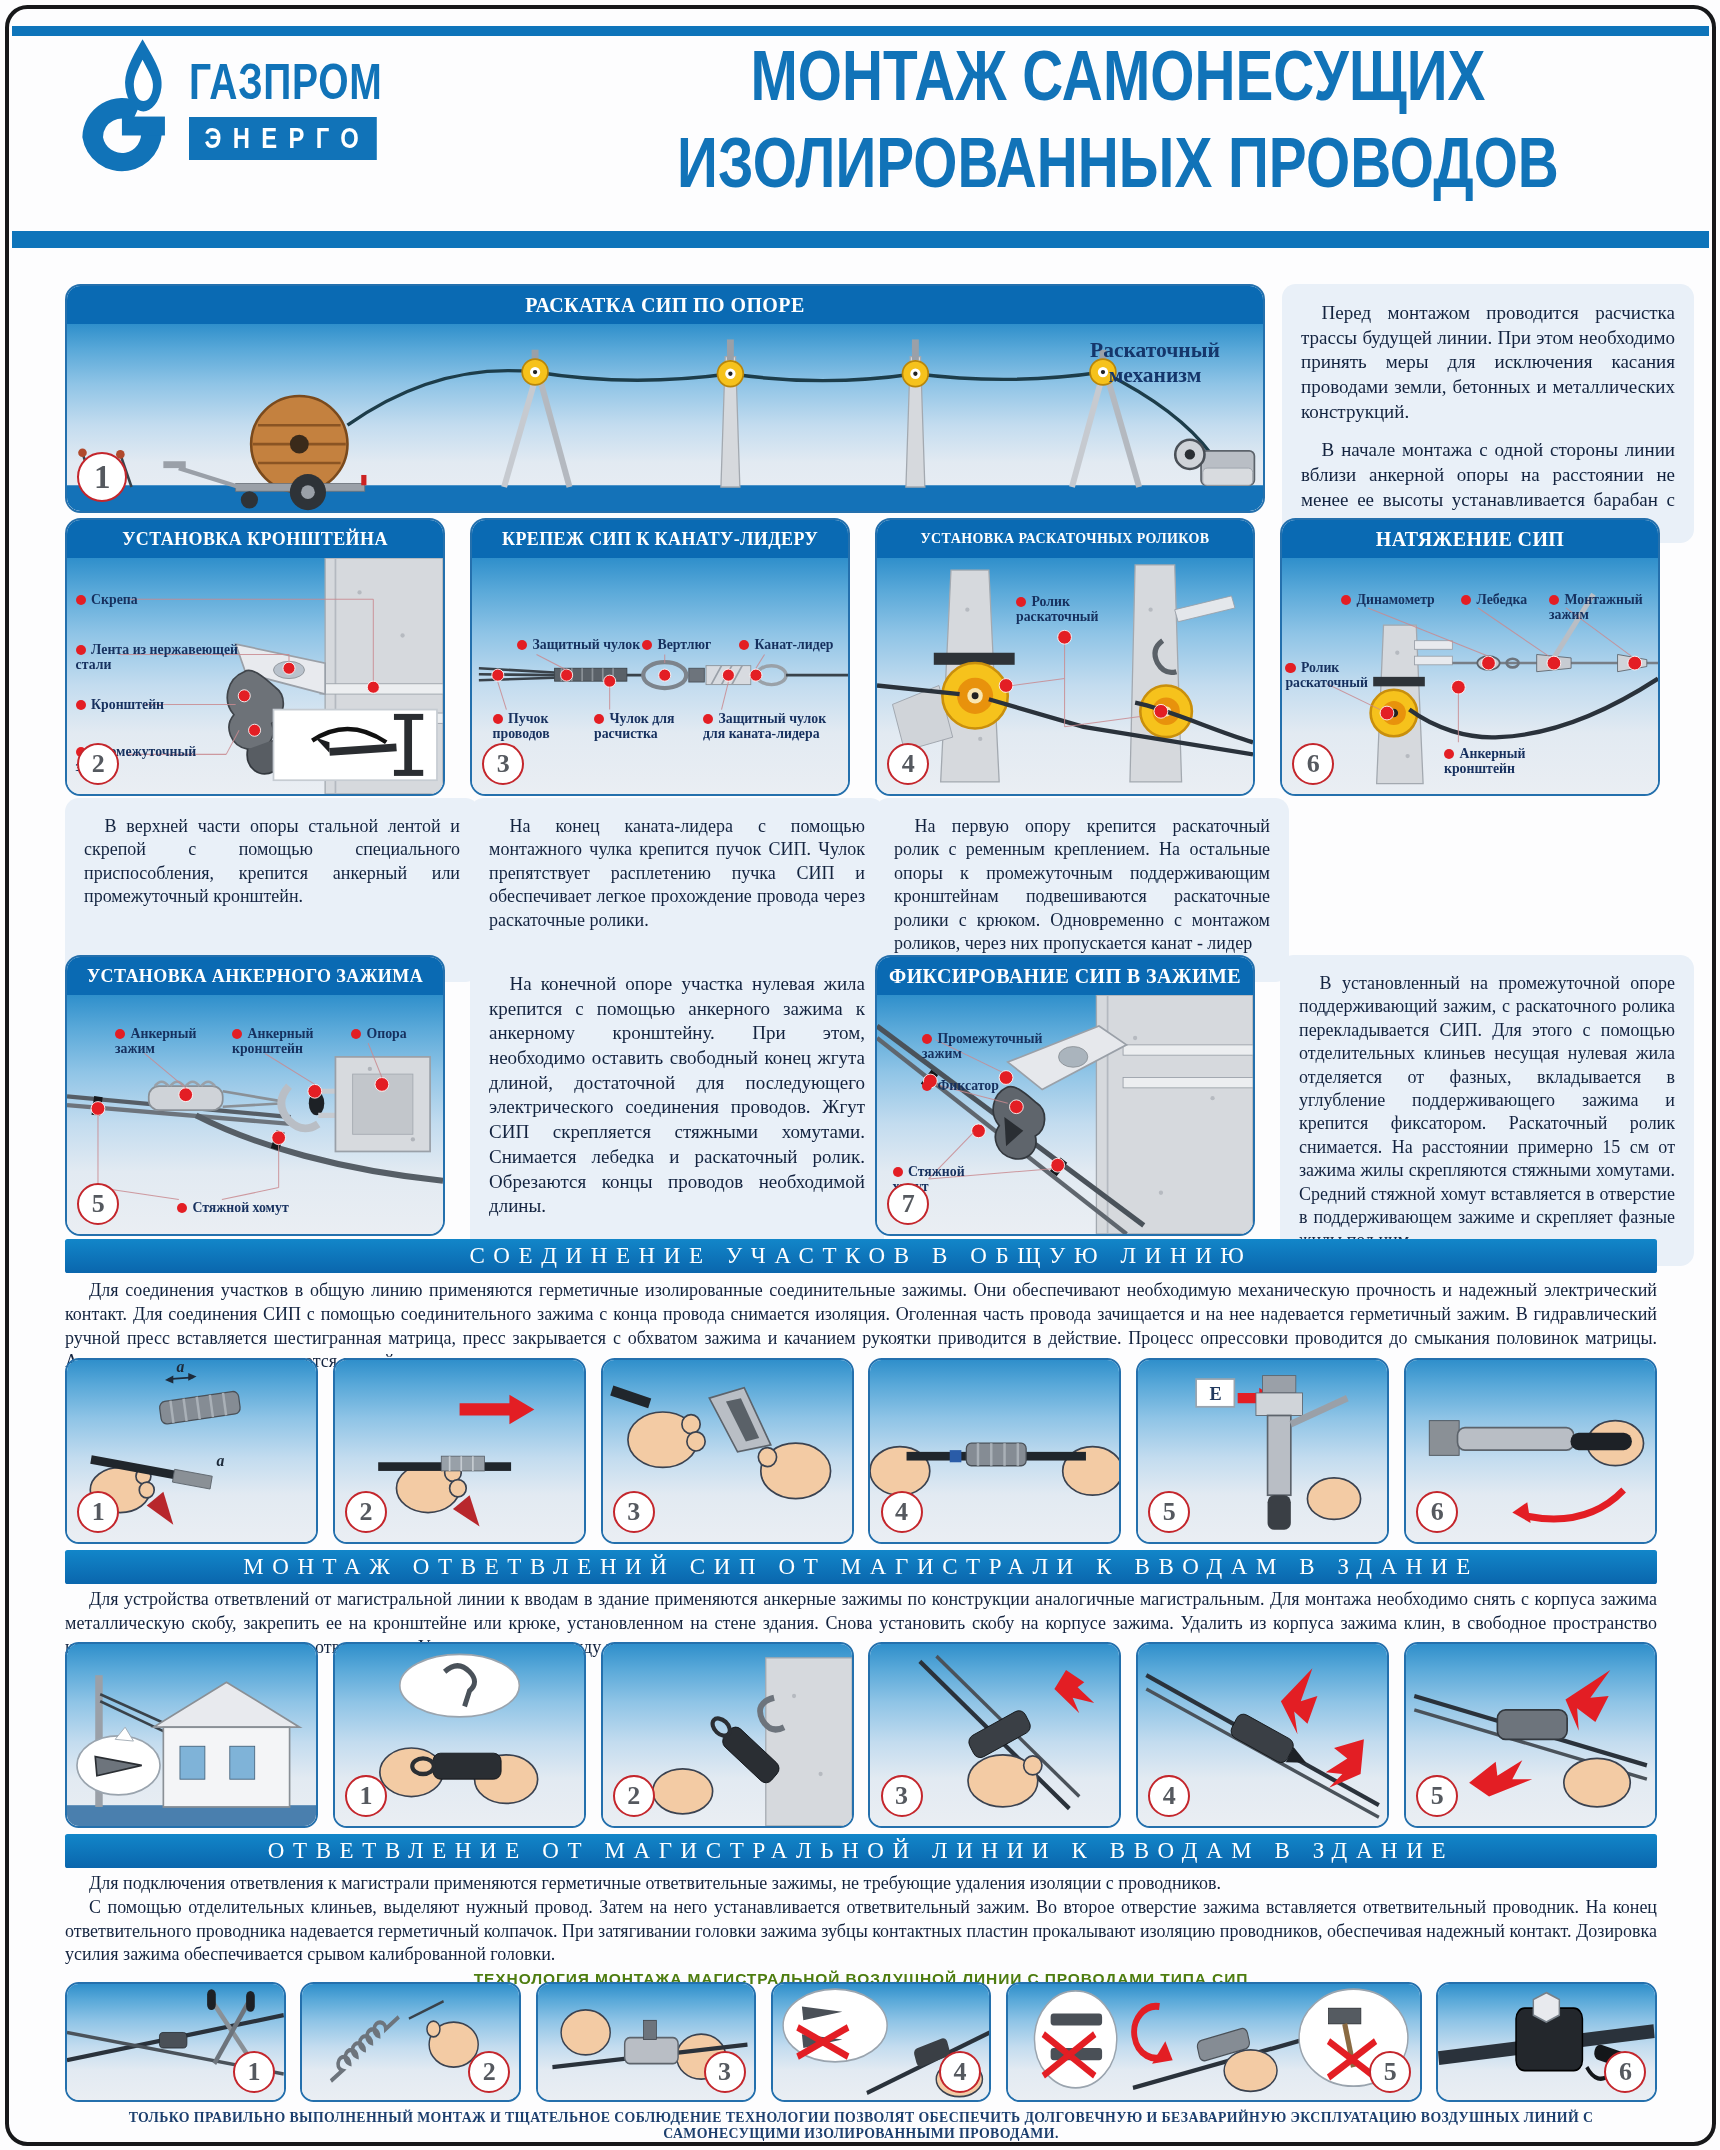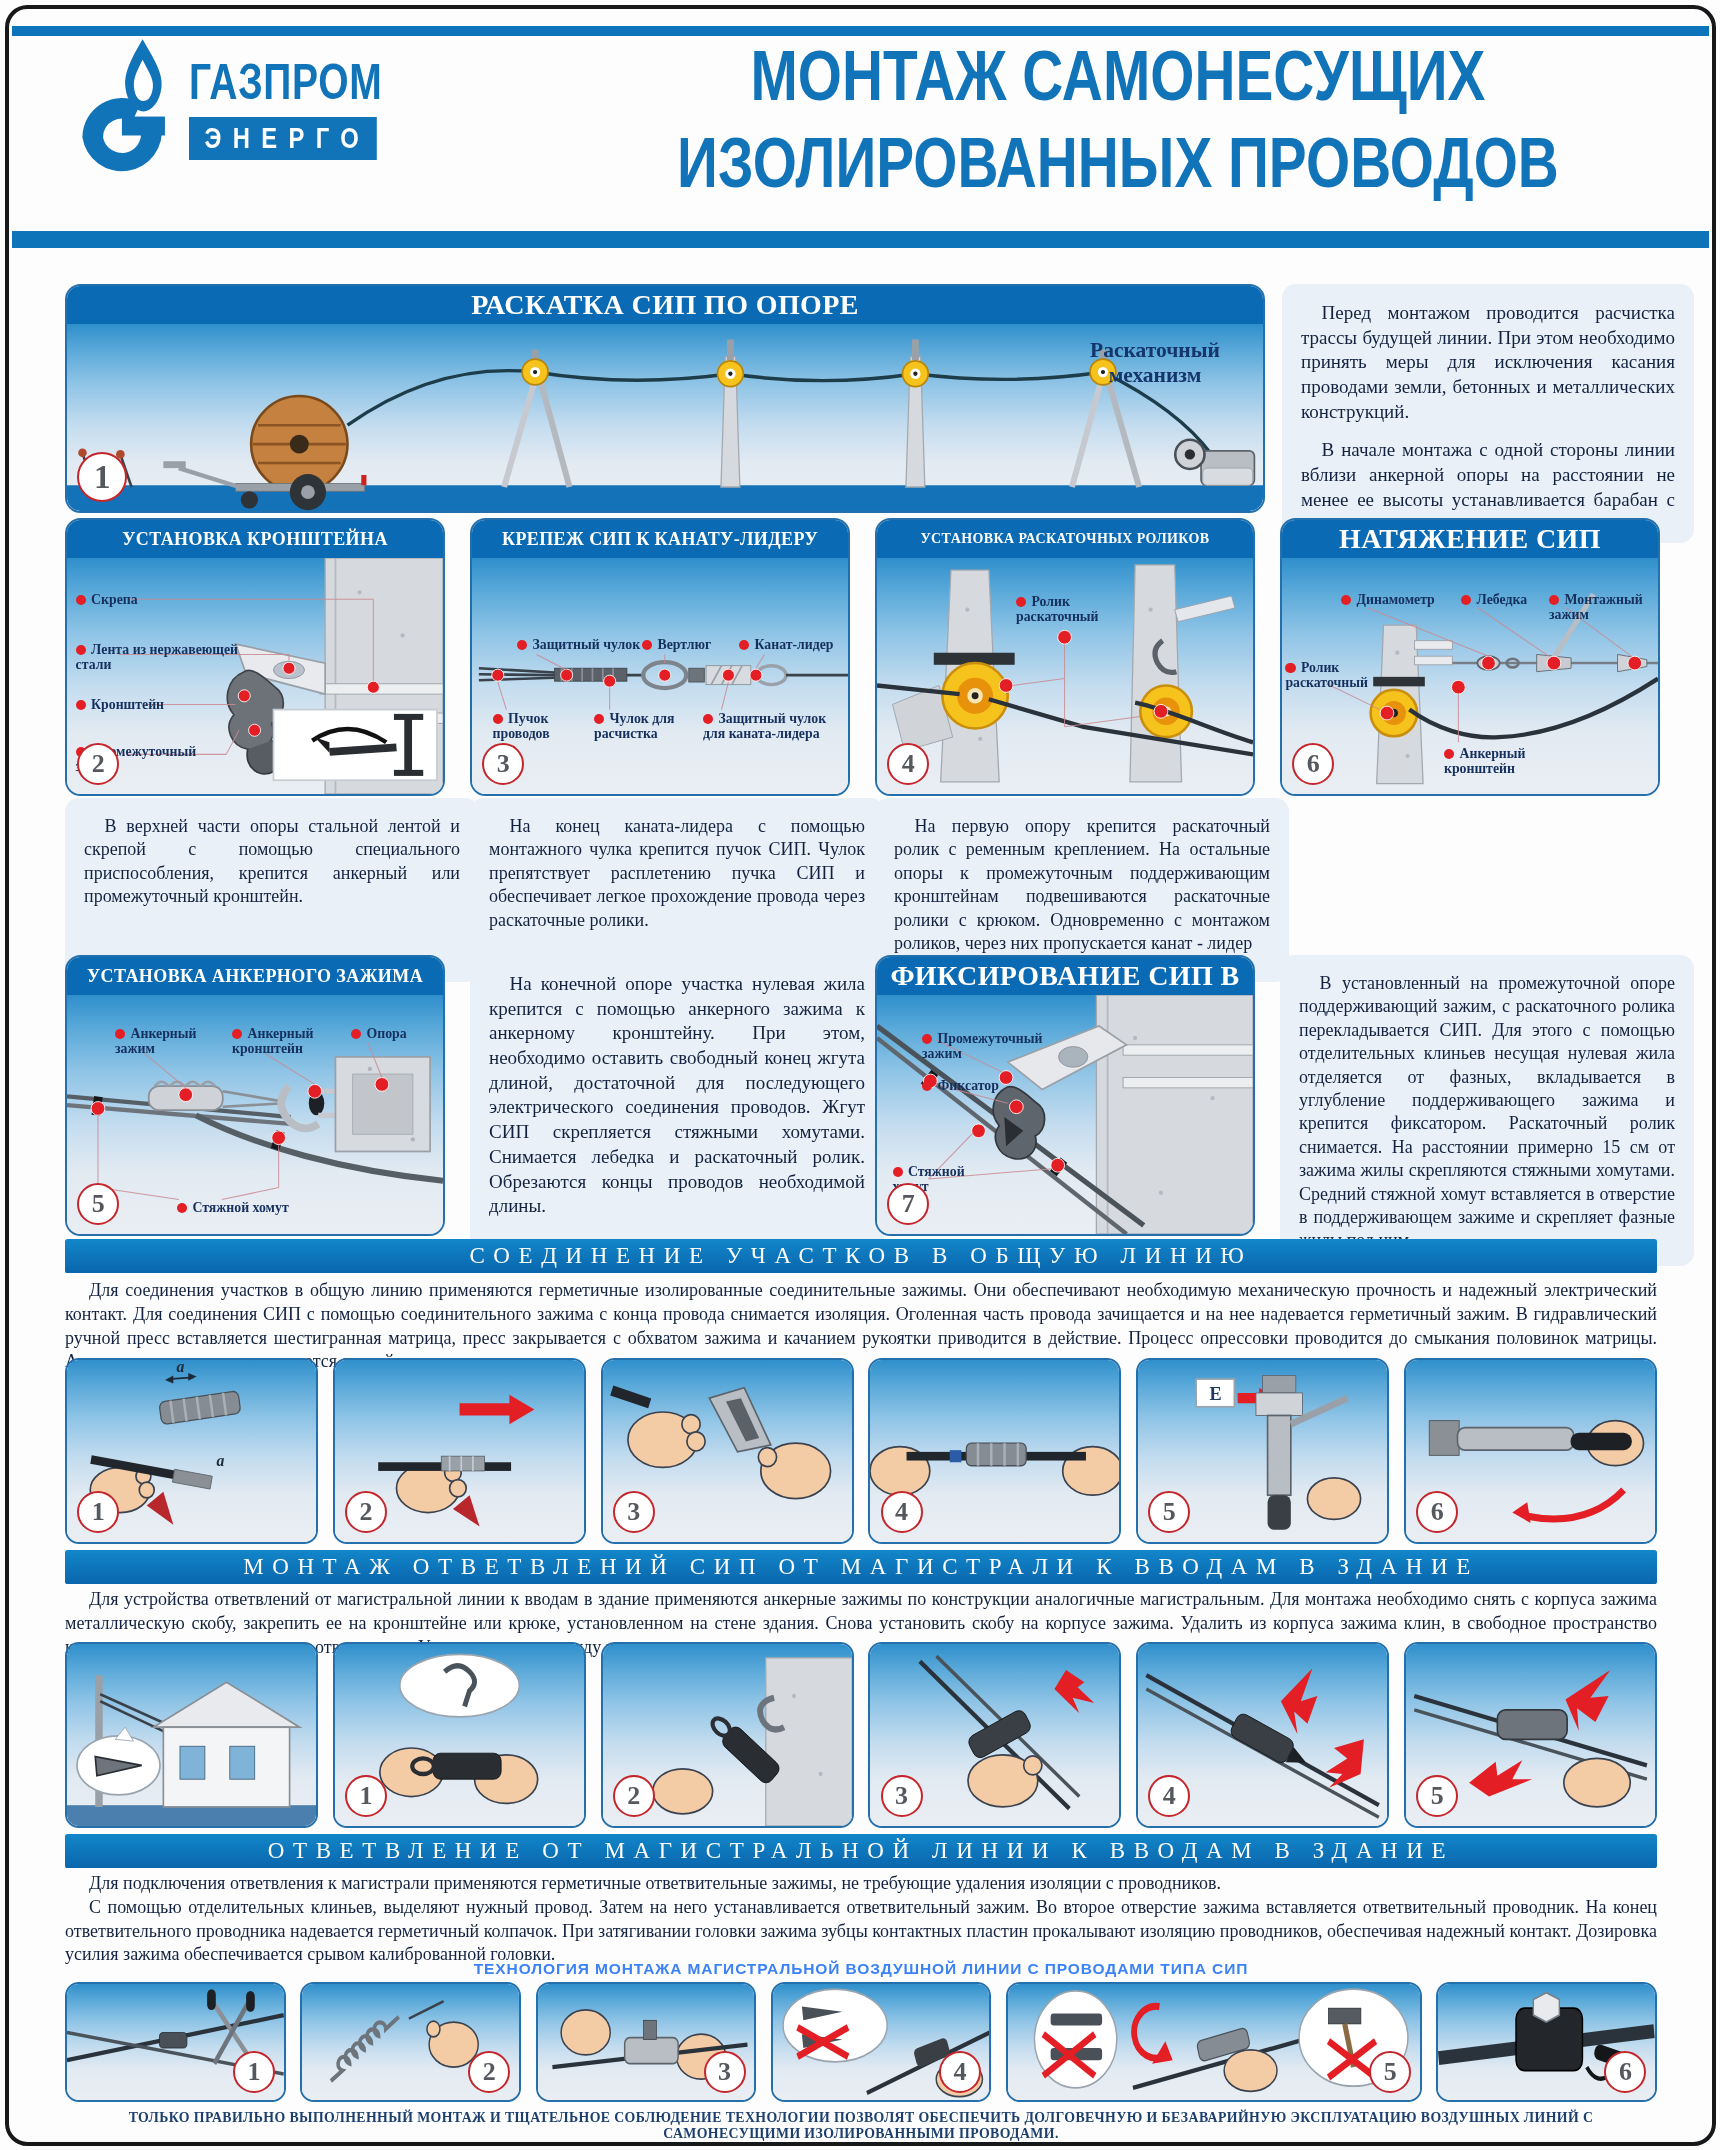--- a/index.html
+++ b/index.html
@@ -15,21 +15,21 @@
              font-weight:bold;font-size:50px;color:#1173b8;transform:scaleX(.78);transform-origin:left;letter-spacing:0.9px;}
   .logo-sub{position:absolute;left:129px;top:83px;background:#1173b8;color:#fff;font-family:"Liberation Sans",sans-serif;
             font-weight:bold;font-size:29px;letter-spacing:13.8px;padding:5.2px 8.6px 5.2px 19px;transform:scaleX(.82);transform-origin:left;}
   .title-wrap{position:absolute;left:533px;top:33px;width:1170px;text-align:center;}
   .title-line{font-family:"Liberation Sans",sans-serif;font-weight:bold;font-size:71px;line-height:1.22;
               color:#1173b8;transform:scaleX(.8);transform-origin:center;white-space:nowrap;}
 
   
   .panel{position:absolute;border:2.6px solid #2470ad;border-radius:15.5px;overflow:hidden;background:#fff;}
   .ptitle{height:38px;line-height:38px;background:#0a6ab3;color:#fff;text-align:center;
-          font-weight:bold;font-size:28px;letter-spacing:0.4px;}
+          font-weight:bold;font-size:20px;letter-spacing:0.4px;}
   .pbody,.sbody{position:relative;width:100%;
     background:linear-gradient(180deg,#2f8fcb 0%,#5aa9d9 14%,#8fc4e6 32%,#c3dcef 54%,#e2eaf2 74%,#eaeef3 100%);}
   .pbody{height:calc(100% - 38px);}
   .sbody{height:100%;}
   .pbody svg,.sbody svg{position:absolute;inset:0;width:100%;height:100%;}
 
   .co{position:absolute;font-weight:bold;font-size:13.8px;line-height:1.1;color:#16305e;z-index:4;}
   .co::before{content:"";display:inline-block;width:10.3px;height:10.3px;border-radius:50%;background:#e31e24;
               margin-right:5.2px;vertical-align:-0.9px;}
   .nb{position:absolute;left:10.3px;bottom:8.6px;width:46px;height:46px;background:#fff;border:2.6px solid #c4262c;
@@ -47,21 +47,21 @@
           background:linear-gradient(180deg,#1286c9,#0a66ad);color:#fff;text-align:center;
           font-weight:normal;font-size:23px;letter-spacing:8.6px;}
   .secpar{position:absolute;left:65px;width:1592px;font-size:18px;line-height:1.32;text-align:justify;color:#13233f;}
   .secpar p{margin:0;text-indent:24px;}
 
   .steps{position:absolute;left:65px;width:1592px;display:flex;gap:14.6px;}
   .step{position:relative;flex:1;border:2.6px solid #2470ad;border-radius:13.8px;overflow:hidden;}
   .step .sbody{height:100%;}
 
   .subtitle-red{position:absolute;left:65px;width:1592px;text-align:center;
-    font-family:"Liberation Sans",sans-serif;font-weight:bold;font-size:15.5px;letter-spacing:0.9px;color:#3b82f6;}
+    font-family:"Liberation Sans",sans-serif;font-weight:bold;font-size:15.5px;letter-spacing:0.9px;color:#4d7c0f;margin-top:10px;}
   .footer{position:absolute;left:65px;width:1592px;text-align:center;font-size:13.8px;font-weight:bold;
           letter-spacing:0.4px;color:#1c3f6e;}
 
   .plabel{position:absolute;font-weight:bold;font-size:21.5px;line-height:1.15;color:#15366b;text-align:center;z-index:4;}
 
   
   .sk{fill:#f3cba4;stroke:#3a4250;stroke-width:2;}
   .met{fill:#b9bec5;stroke:#5c636b;stroke-width:2;}
   .met2{fill:#858c94;stroke:#4a5057;stroke-width:1.5;}
   .cab{stroke:#2a323b;stroke-width:5;fill:none;}

